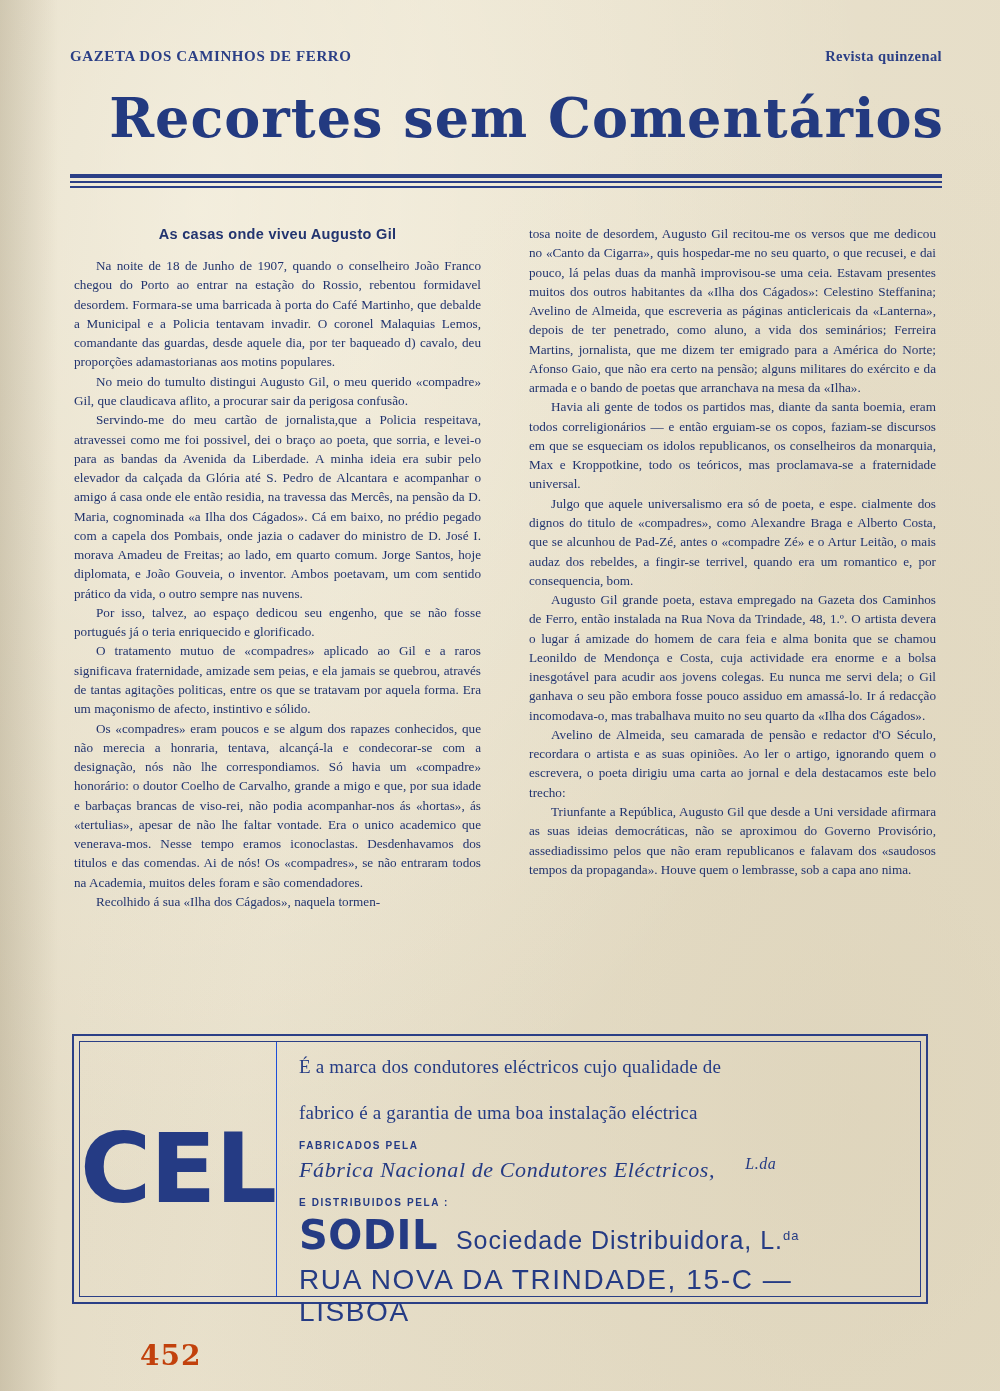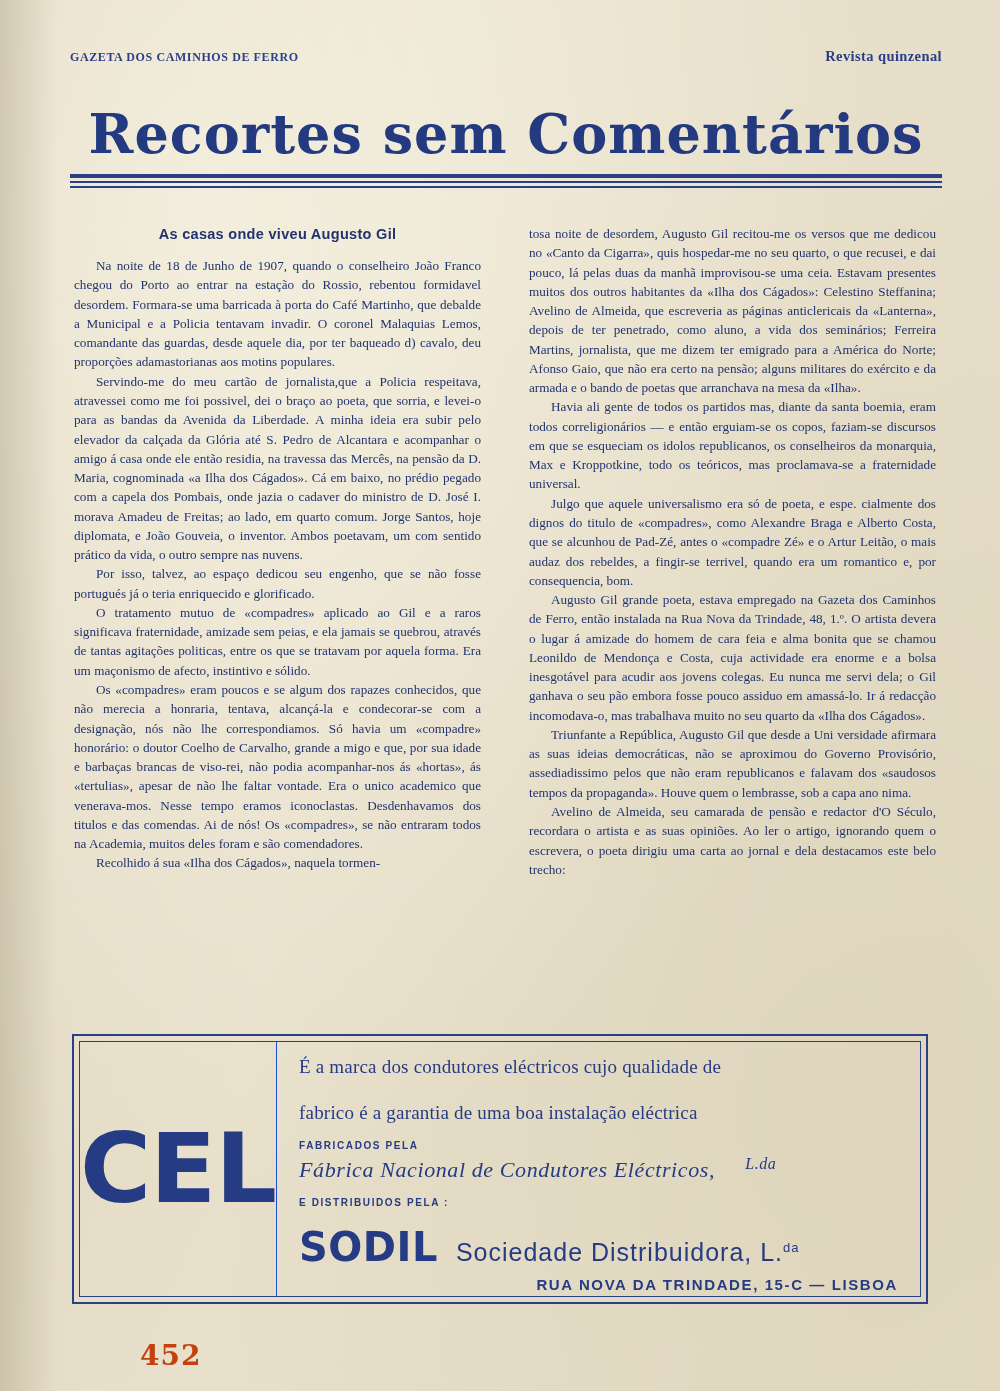--- a/index.html
+++ b/index.html
@@ -48,36 +48,36 @@
     position: absolute;
     left: 8px; right: 6px;
     top: 14px;
     display: flex;
     justify-content: space-between;
     align-items: baseline;
     color: #2b3f86;
     font-family: "Liberation Serif", serif;
   }
   .runhead .left {
-    font-size: 12px;
+    font-size: 15px;
     font-weight: bold;
     letter-spacing: 0.6px;
   }
   .runhead .right {
     font-size: 14.5px;
     font-weight: bold;
     letter-spacing: 0.4px;
   }
 
   
   .masthead {
     position: absolute;
     left: 6px; right: 4px;
-    top: 72px;
-    text-align: center;
+    top: 56px;
+    text-align: right;
   }
   .masthead .title {
     color: #233a80;
     font-family: "DejaVu Serif", serif;
     font-weight: bold;
     font-size: 54px;
     letter-spacing: 1px;
     line-height: 1.05;
     white-space: nowrap;
   }
@@ -193,42 +193,42 @@
     font-family: "Liberation Serif", serif;
     letter-spacing: 0.6px;
     margin-bottom: 14px;
     white-space: nowrap;
   }
   .ad-fab sup { font-size: 16px; margin-left: 24px; }
   .ad-sodil-row {
     display: flex;
     align-items: baseline;
     gap: 18px;
-    margin-top: 16px;
+    margin-top: 4px;
   }
   .ad-sodil {
     font-family: "DejaVu Sans", sans-serif;
     font-weight: bold;
     font-size: 40px;
     letter-spacing: 0.5px;
     color: #253b84;
   }
   .ad-soc {
     font-family: "Liberation Sans", sans-serif;
     font-size: 25px;
     letter-spacing: 1px;
   }
   .ad-soc sup { font-size: 13px; }
   .ad-address {
     font-family: "Liberation Sans", sans-serif;
-    font-weight: bold;
-    font-size: 15px;
+    font-weight: normal;
+    font-size: 28px;
     letter-spacing: 1.6px;
     margin-top: 6px;
-    text-align: right;
+    text-align: left;
     padding-right: 4px;
   }
 
   .folio {
     position: absolute;
     left: 78px;
     top: 1305px;
     color: #c2410c;
     font-family: "DejaVu Serif", serif;
     font-weight: bold;
@@ -253,33 +253,34 @@
     <div class="rules">
       <div class="r1"></div>
       <div class="r2"></div>
       <div class="r3"></div>
     </div>
 
     <div class="columns">
       <div class="col">
         <div class="sechead">As casas onde viveu Augusto Gil</div>
         <p>Na noite de 18 de Junho de 1907, quando o conselheiro João Franco chegou do Porto ao entrar na estação do Rossio, rebentou formidavel desordem. Formara-se uma barricada à porta do Café Martinho, que debalde a Municipal e a Policia tentavam invadir. O coronel Malaquias Lemos, comandante das guardas, desde aquele dia, por ter baqueado d) cavalo, deu proporções adamastorianas aos motins populares.</p>
+        <p>No meio do tumulto distingui Augusto Gil, o meu querido «compadre» Gil, que claudicava aflito, a procurar sair da perigosa confusão.</p>
         <p>Servindo-me do meu cartão de jornalista,que a Policia respeitava, atravessei como me foi possivel, dei o braço ao poeta, que sorria, e levei-o para as bandas da Avenida da Liberdade. A minha ideia era subir pelo elevador da calçada da Glória até S. Pedro de Alcantara e acompanhar o amigo á casa onde ele então residia, na travessa das Mercês, na pensão da D. Maria, cognominada «a Ilha dos Cágados». Cá em baixo, no prédio pegado com a capela dos Pombais, onde jazia o cadaver do ministro de D. José I. morava Amadeu de Freitas; ao lado, em quarto comum. Jorge Santos, hoje diplomata, e João Gouveia, o inventor. Ambos poetavam, um com sentido prático da vida, o outro sempre nas nuvens.</p>
         <p>Por isso, talvez, ao espaço dedicou seu engenho, que se não fosse portugués já o teria enriquecido e glorificado.</p>
         <p>O tratamento mutuo de «compadres» aplicado ao Gil e a raros significava fraternidade, amizade sem peias, e ela jamais se quebrou, através de tantas agitações politicas, entre os que se tratavam por aquela forma. Era um maçonismo de afecto, instintivo e sólido.</p>
         <p>Os «compadres» eram poucos e se algum dos rapazes conhecidos, que não merecia a honraria, tentava, alcançá-la e condecorar-se com a designação, nós não lhe correspondiamos. Só havia um «compadre» honorário: o doutor Coelho de Carvalho, grande a migo e que, por sua idade e barbaças brancas de viso-rei, não podia acompanhar-nos ás «hortas», ás «tertulias», apesar de não lhe faltar vontade. Era o unico academico que venerava-mos. Nesse tempo eramos iconoclastas. Desdenhavamos dos titulos e das comendas. Ai de nós! Os «compadres», se não entraram todos na Academia, muitos deles foram e são comendadores.</p>
         <p>Recolhido á sua «Ilha dos Cágados», naquela tormen-</p>
       </div>
       <div class="col">
         <p class="noindent">tosa noite de desordem, Augusto Gil recitou-me os versos que me dedicou no «Canto da Cigarra», quis hospedar-me no seu quarto, o que recusei, e dai pouco, lá pelas duas da manhã improvisou-se uma ceia. Estavam presentes muitos dos outros habitantes da «Ilha dos Cágados»: Celestino Steffanina; Avelino de Almeida, que escreveria as páginas anticlericais da «Lanterna», depois de ter penetrado, como aluno, a vida dos seminários; Ferreira Martins, jornalista, que me dizem ter emigrado para a América do Norte; Afonso Gaio, que não era certo na pensão; alguns militares do exército e da armada e o bando de poetas que arranchava na mesa da «Ilha».</p>
         <p>Havia ali gente de todos os partidos mas, diante da santa boemia, eram todos correligionários — e então erguiam-se os copos, faziam-se discursos em que se esqueciam os idolos republicanos, os conselheiros da monarquia, Max e Kroppotkine, todo os teóricos, mas proclamava-se a fraternidade universal.</p>
         <p>Julgo que aquele universalismo era só de poeta, e espe. cialmente dos dignos do titulo de «compadres», como Alexandre Braga e Alberto Costa, que se alcunhou de Pad-Zé, antes o «compadre Zé» e o Artur Leitão, o mais audaz dos rebeldes, a fingir-se terrivel, quando era um romantico e, por consequencia, bom.</p>
         <p>Augusto Gil grande poeta, estava empregado na Gazeta dos Caminhos de Ferro, então instalada na Rua Nova da Trindade, 48, 1.º. O artista devera o lugar á amizade do homem de cara feia e alma bonita que se chamou Leonildo de Mendonça e Costa, cuja actividade era enorme e a bolsa inesgotável para acudir aos jovens colegas. Eu nunca me servi dela; o Gil ganhava o seu pão embora fosse pouco assiduo em amassá-lo. Ir á redacção incomodava-o, mas trabalhava muito no seu quarto da «Ilha dos Cágados».</p>
+        <p>Avelino de Almeida, seu camarada de pensão e redactor d'O Século, recordara o artista e as suas opiniões. Ao ler o artigo, ignorando quem o escrevera, o poeta dirigiu uma carta ao jornal e dela destacamos este belo trecho:</p>
         <p>Triunfante a República, Augusto Gil que desde a Uni versidade afirmara as suas ideias democráticas, não se aproximou do Governo Provisório, assediadissimo pelos que não eram republicanos e falavam dos «saudosos tempos da propaganda». Houve quem o lembrasse, sob a capa ano nima.</p>
-        <p>Avelino de Almeida, seu camarada de pensão e redactor d'O Século, recordara o artista e as suas opiniões. Ao ler o artigo, ignorando quem o escrevera, o poeta dirigiu uma carta ao jornal e dela destacamos este belo trecho:</p>
       </div>
     </div>
 
     <div class="ad">
       <div class="ad-inner">
         <div class="ad-left">
           <div class="cel">CEL</div>
         </div>
         <div class="ad-right">
           <div class="ad-line1">É a marca dos condutores eléctricos cujo qualidade de</div>

